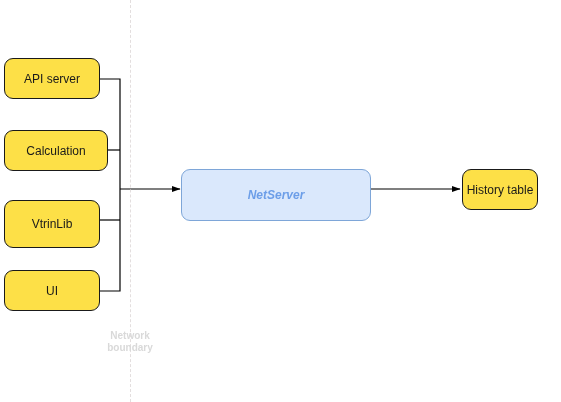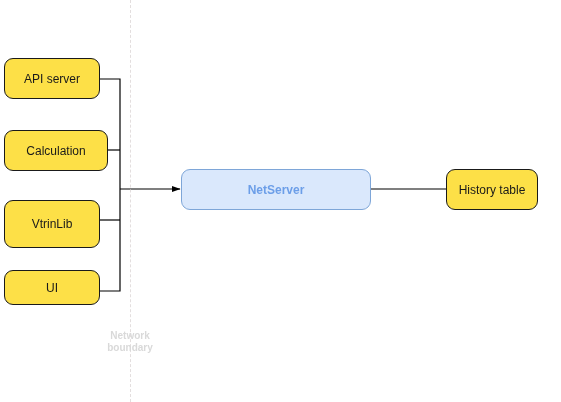--- a/index.html
+++ b/index.html
@@ -100,25 +100,25 @@
   </div>
 
   <div class="node plain" style="left:4px; top:130px; width:104px; height:41px;">
     <span>Calculation</span>
   </div>
 
   <div class="node plain" style="left:4px; top:200px; width:96px; height:48px;">
     <span>VtrinLib</span>
   </div>
 
-  <div class="node plain" style="left:4px; top:270px; width:96px; height:35px;">
+  <div class="node plain" style="left:4px; top:270px; width:96px; height:41px;">
     <span>UI</span>
   </div>
 
-  <div class="node accent" style="left:181px; top:169px; width:190px; height:41px;">
+  <div class="node accent" style="left:181px; top:169px; width:190px; height:52px;font-style:italic;">
     <span>NetServer</span>
   </div>
 
-  <div class="node plain" style="left:446px; top:169px; width:92px; height:41px;">
+  <div class="node plain" style="left:462px; top:169px; width:76px; height:41px;">
     <span>History table</span>
   </div>
 
 </div>
 
 </body></html>

